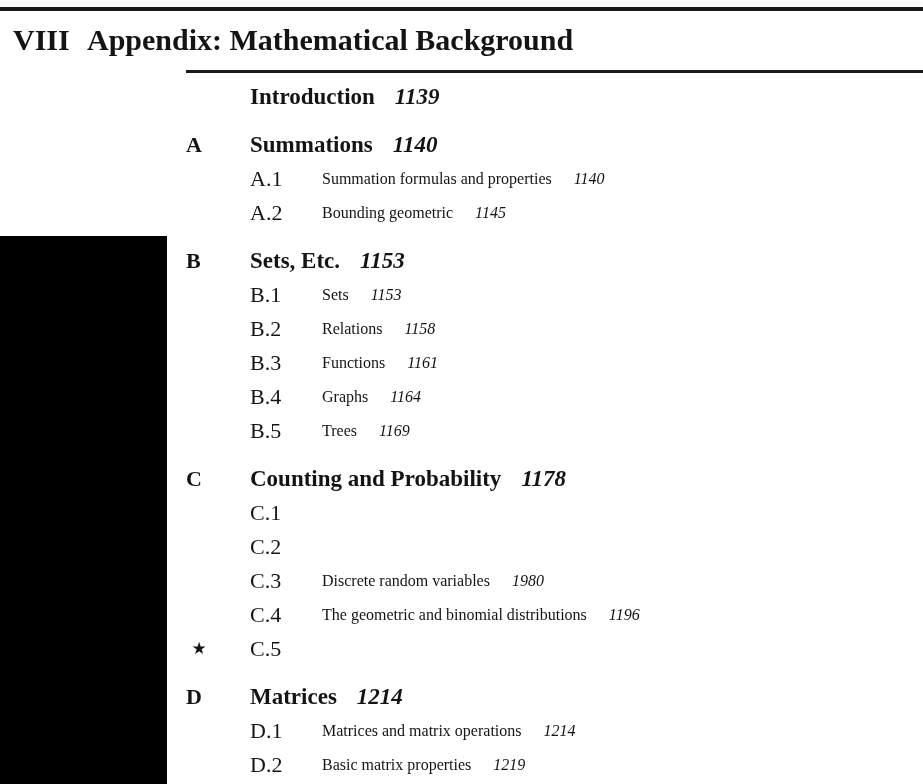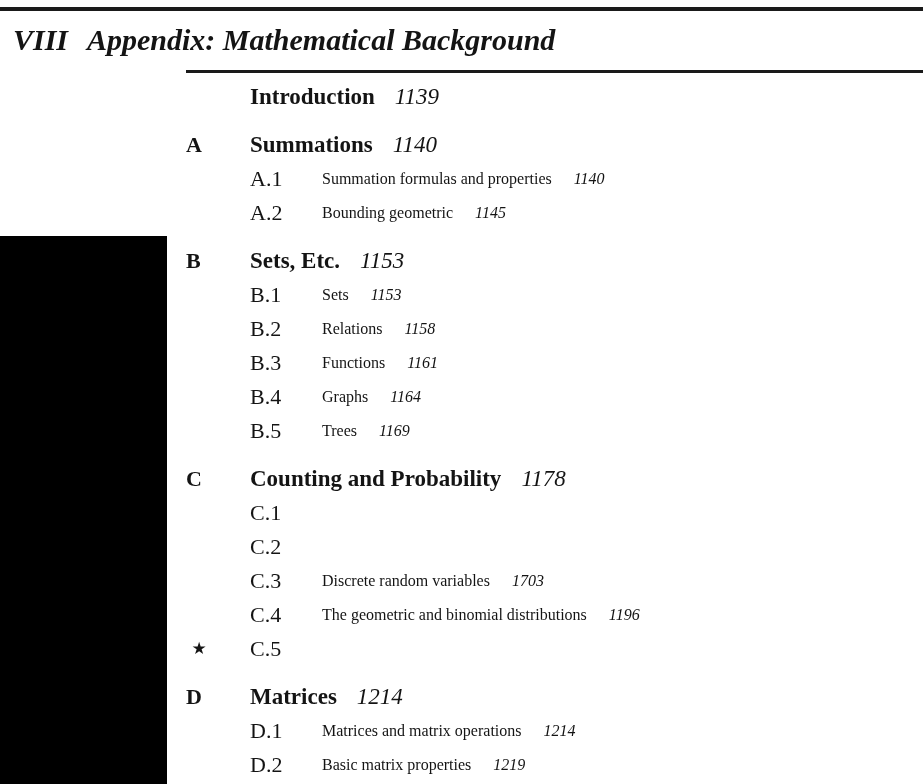--- a/index.html
+++ b/index.html
@@ -46,21 +46,20 @@
   }
 
   
   #part-header {
     position: absolute;
     left: 0;
     top: 18px;
     width: 923px;
     height: 44px;
     font-weight: bold;
-    font-style: italic;
     font-size: 30px;
     line-height: 44px;
     white-space: nowrap;
   }
   #part-header .part-number {
     position: absolute;
     left: 13px;
     top: 0;
   }
   #part-header .part-title {
@@ -130,21 +129,21 @@
   .row.level-b .col-title {
     left: 322px;
   }
 
   .page-num {
     font-style: italic;
     font-weight: normal;
     margin-left: 22px;
   }
   .row.level-a .page-num {
-    font-weight: normal;
+    font-weight: bold;
     margin-left: 20px;
     text-align: center;
   }
 
   .star-mark {
     font-size: 17px;
   }
 </style>
 </head>
 <body>
@@ -204,21 +203,21 @@
       <span class="col-title"><span>Counting and Probability</span><span class="page-num">1178</span></span>
     </div>
     <div class="row level-b">
       <span class="col-label">C.1</span>
     </div>
     <div class="row level-b">
       <span class="col-label">C.2</span>
     </div>
     <div class="row level-b">
       <span class="col-label">C.3</span>
-      <span class="col-title"><span>Discrete random variables</span><span class="page-num">1703</span></span>
+      <span class="col-title"><span>Discrete random variables</span><span class="page-num">1980</span></span>
     </div>
     <div class="row level-b">
       <span class="col-label">C.4</span>
       <span class="col-title"><span>The geometric and binomial distributions</span><span class="page-num">1196</span></span>
     </div>
     <div class="row level-b">
       <span class="col-mark star-mark">★</span>
       <span class="col-label">C.5</span>
     </div>
     <div class="row level-a gap-before">

